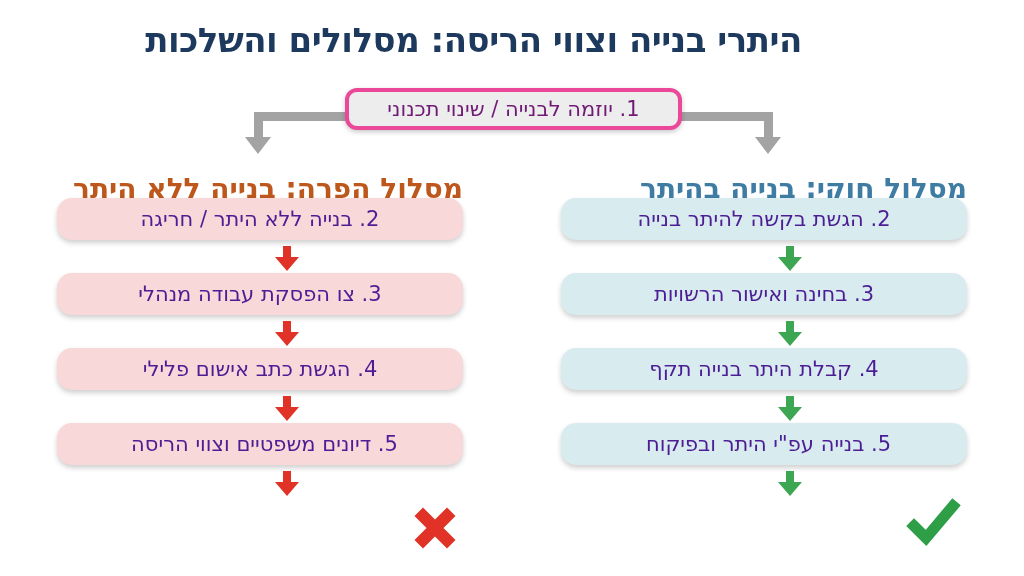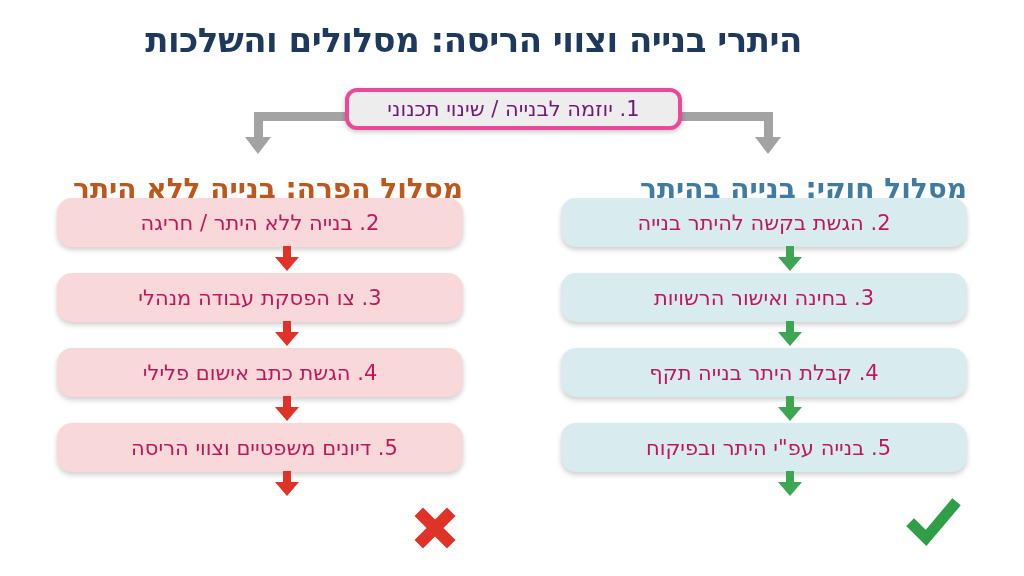--- a/index.html
+++ b/index.html
@@ -36,23 +36,23 @@
   .g-head-right{ left:755px; top:137px; }
   
   .col-header{
     position:absolute; top:156px; width:406px; height:32px;
     text-align:right; font-size:28px; font-weight:bold;margin-top:16px;
   }
   .col-header.violation{ left:57px;  color:#bd571c; }
   .col-header.legal    { left:561px; color:#3e7ca4; }
   
   .step{
-    position:absolute; width:406px; height:49px; border-radius:15px;
+    position:absolute; width:406px; height:42px; border-radius:15px;
     display:flex; align-items:center; justify-content:center;
-    font-size:21px; color:#be185d;
+    font-size:21px; color:#4c1d95;
     box-shadow:0 3px 5px rgba(110,110,110,0.32);
   }
   .col-l{ left:57px; }  .col-r{ left:561px; }
   .row0{ top:198px; } .row1{ top:273px; } .row2{ top:348px; }
   .row3{ top:423px;padding-left:9px; } .row4{ top:498px; }
   .fill-pink  { background:#f8d8d8; }
   .fill-salmon{ background:#f5b6b6; }
   .fill-blue  { background:#d8ebef; }
   .fill-green { background:#ace1b0; }
   

